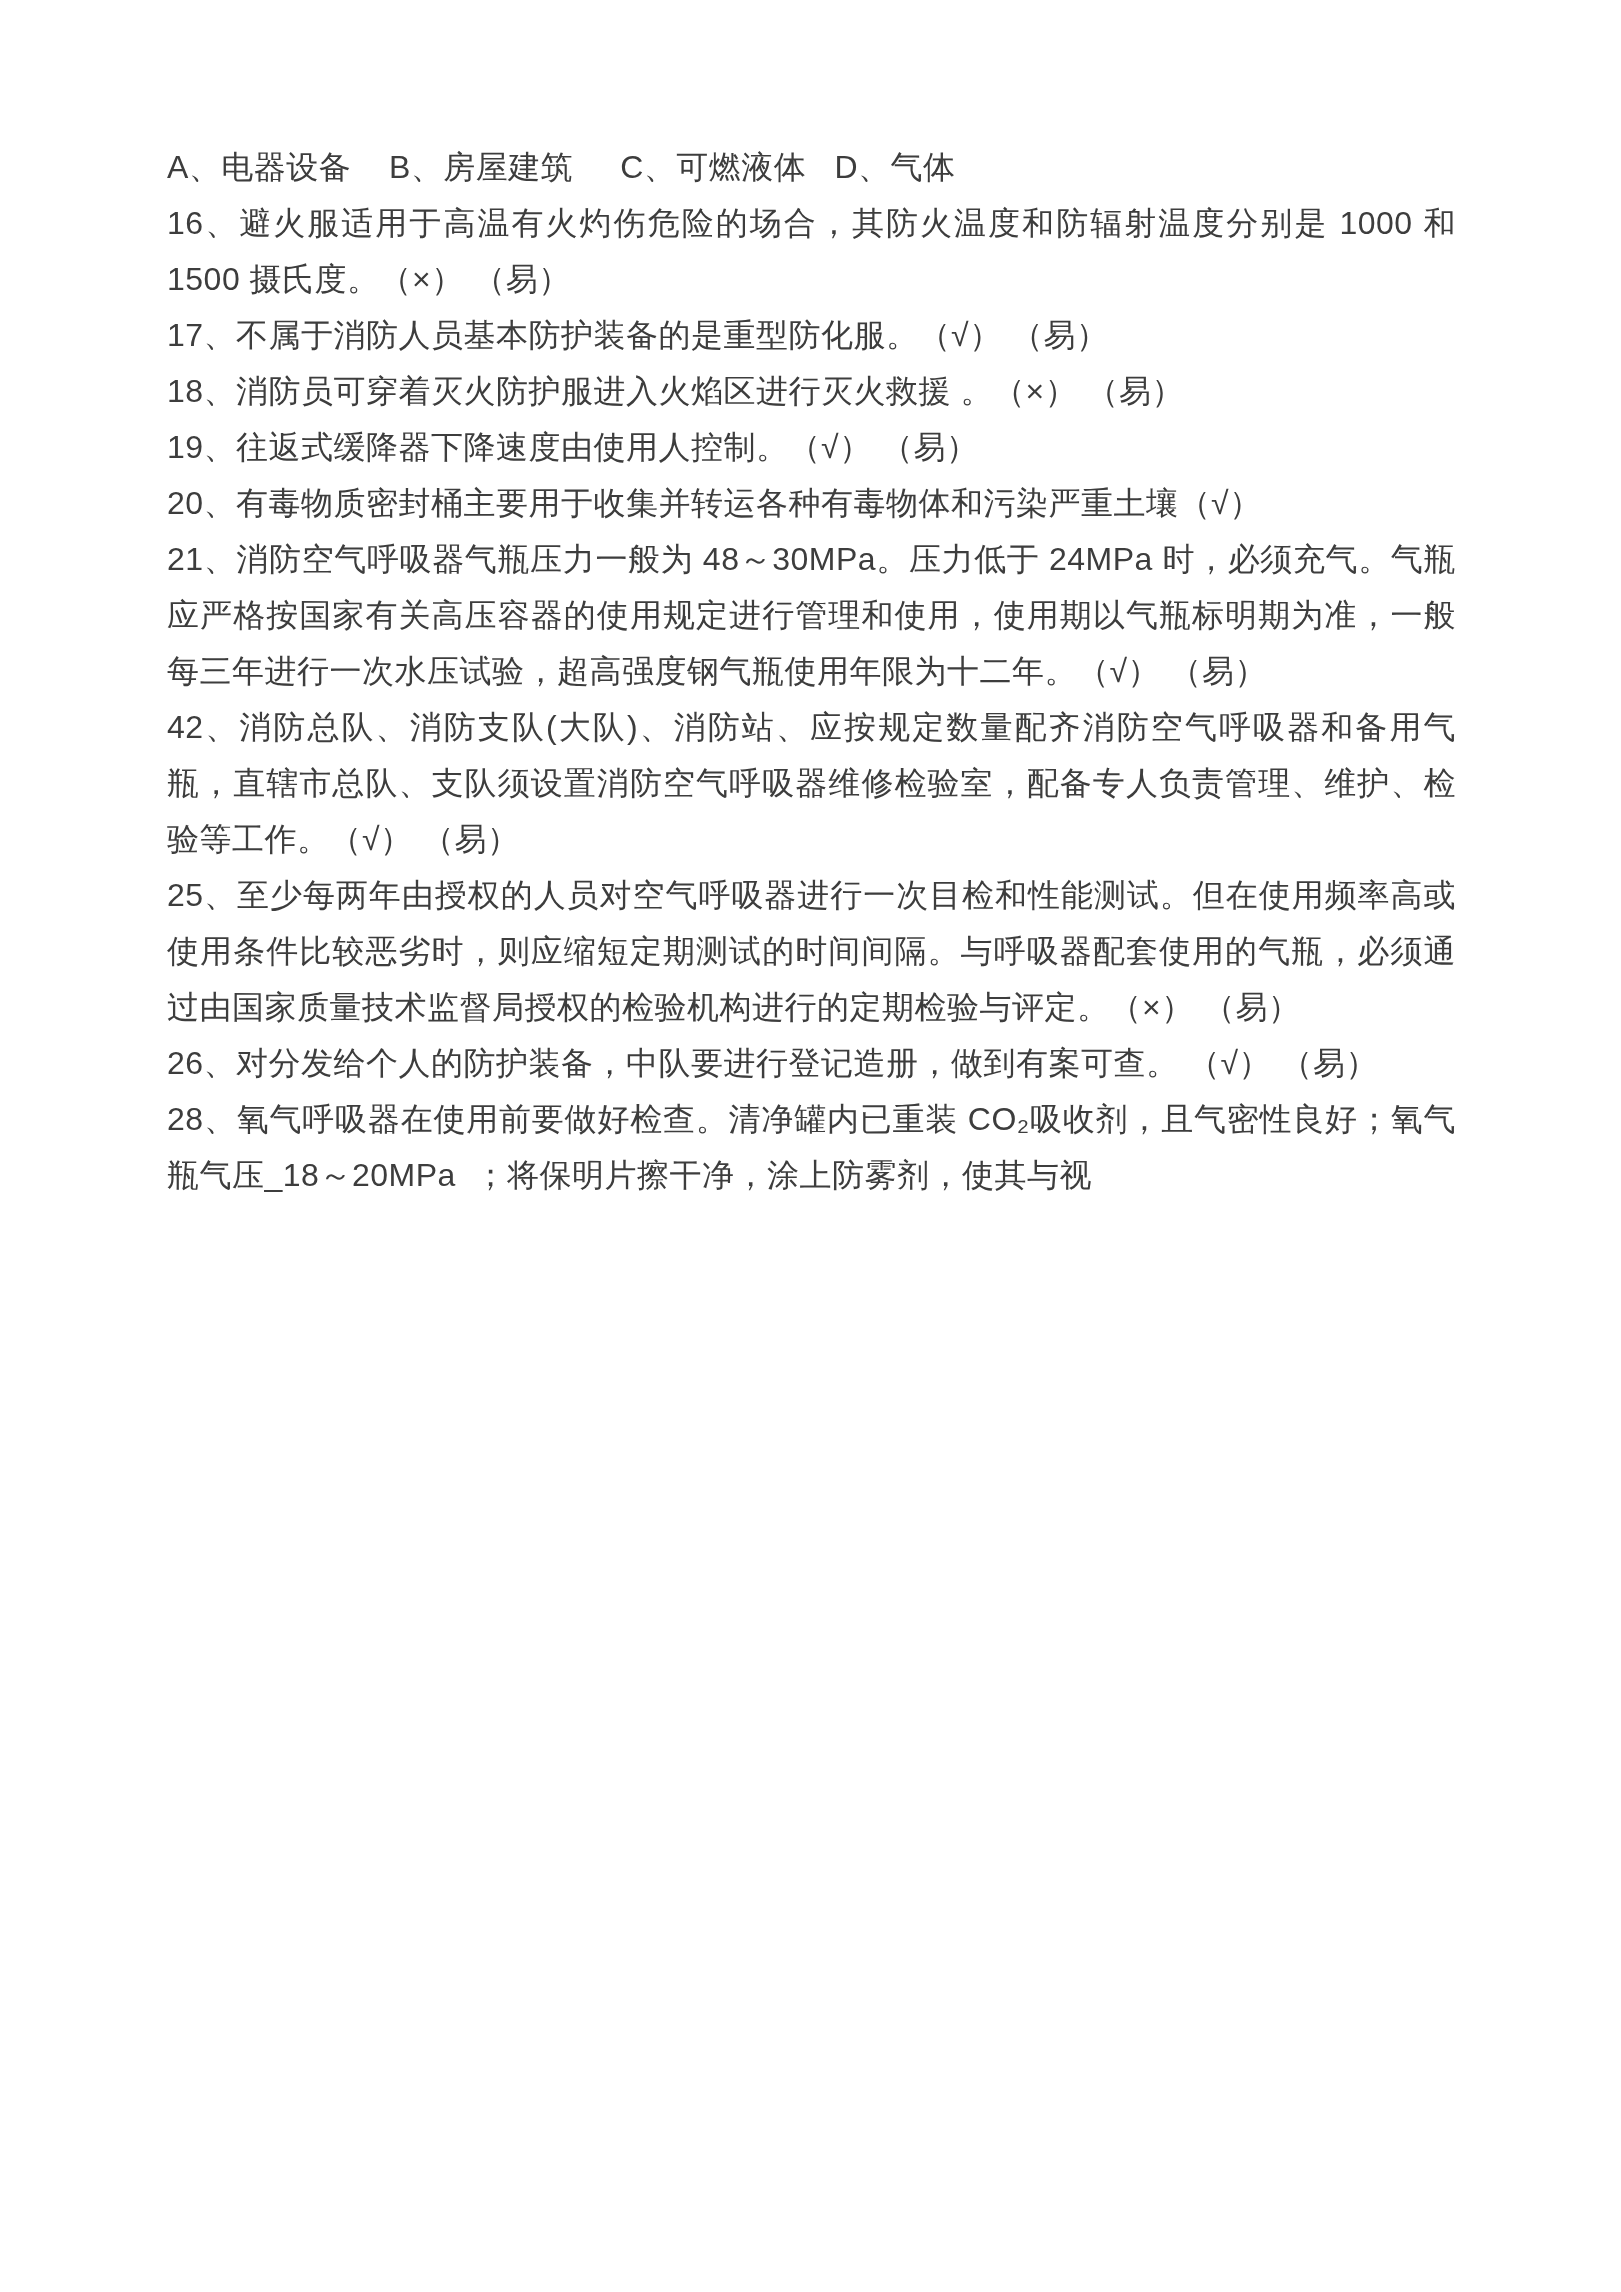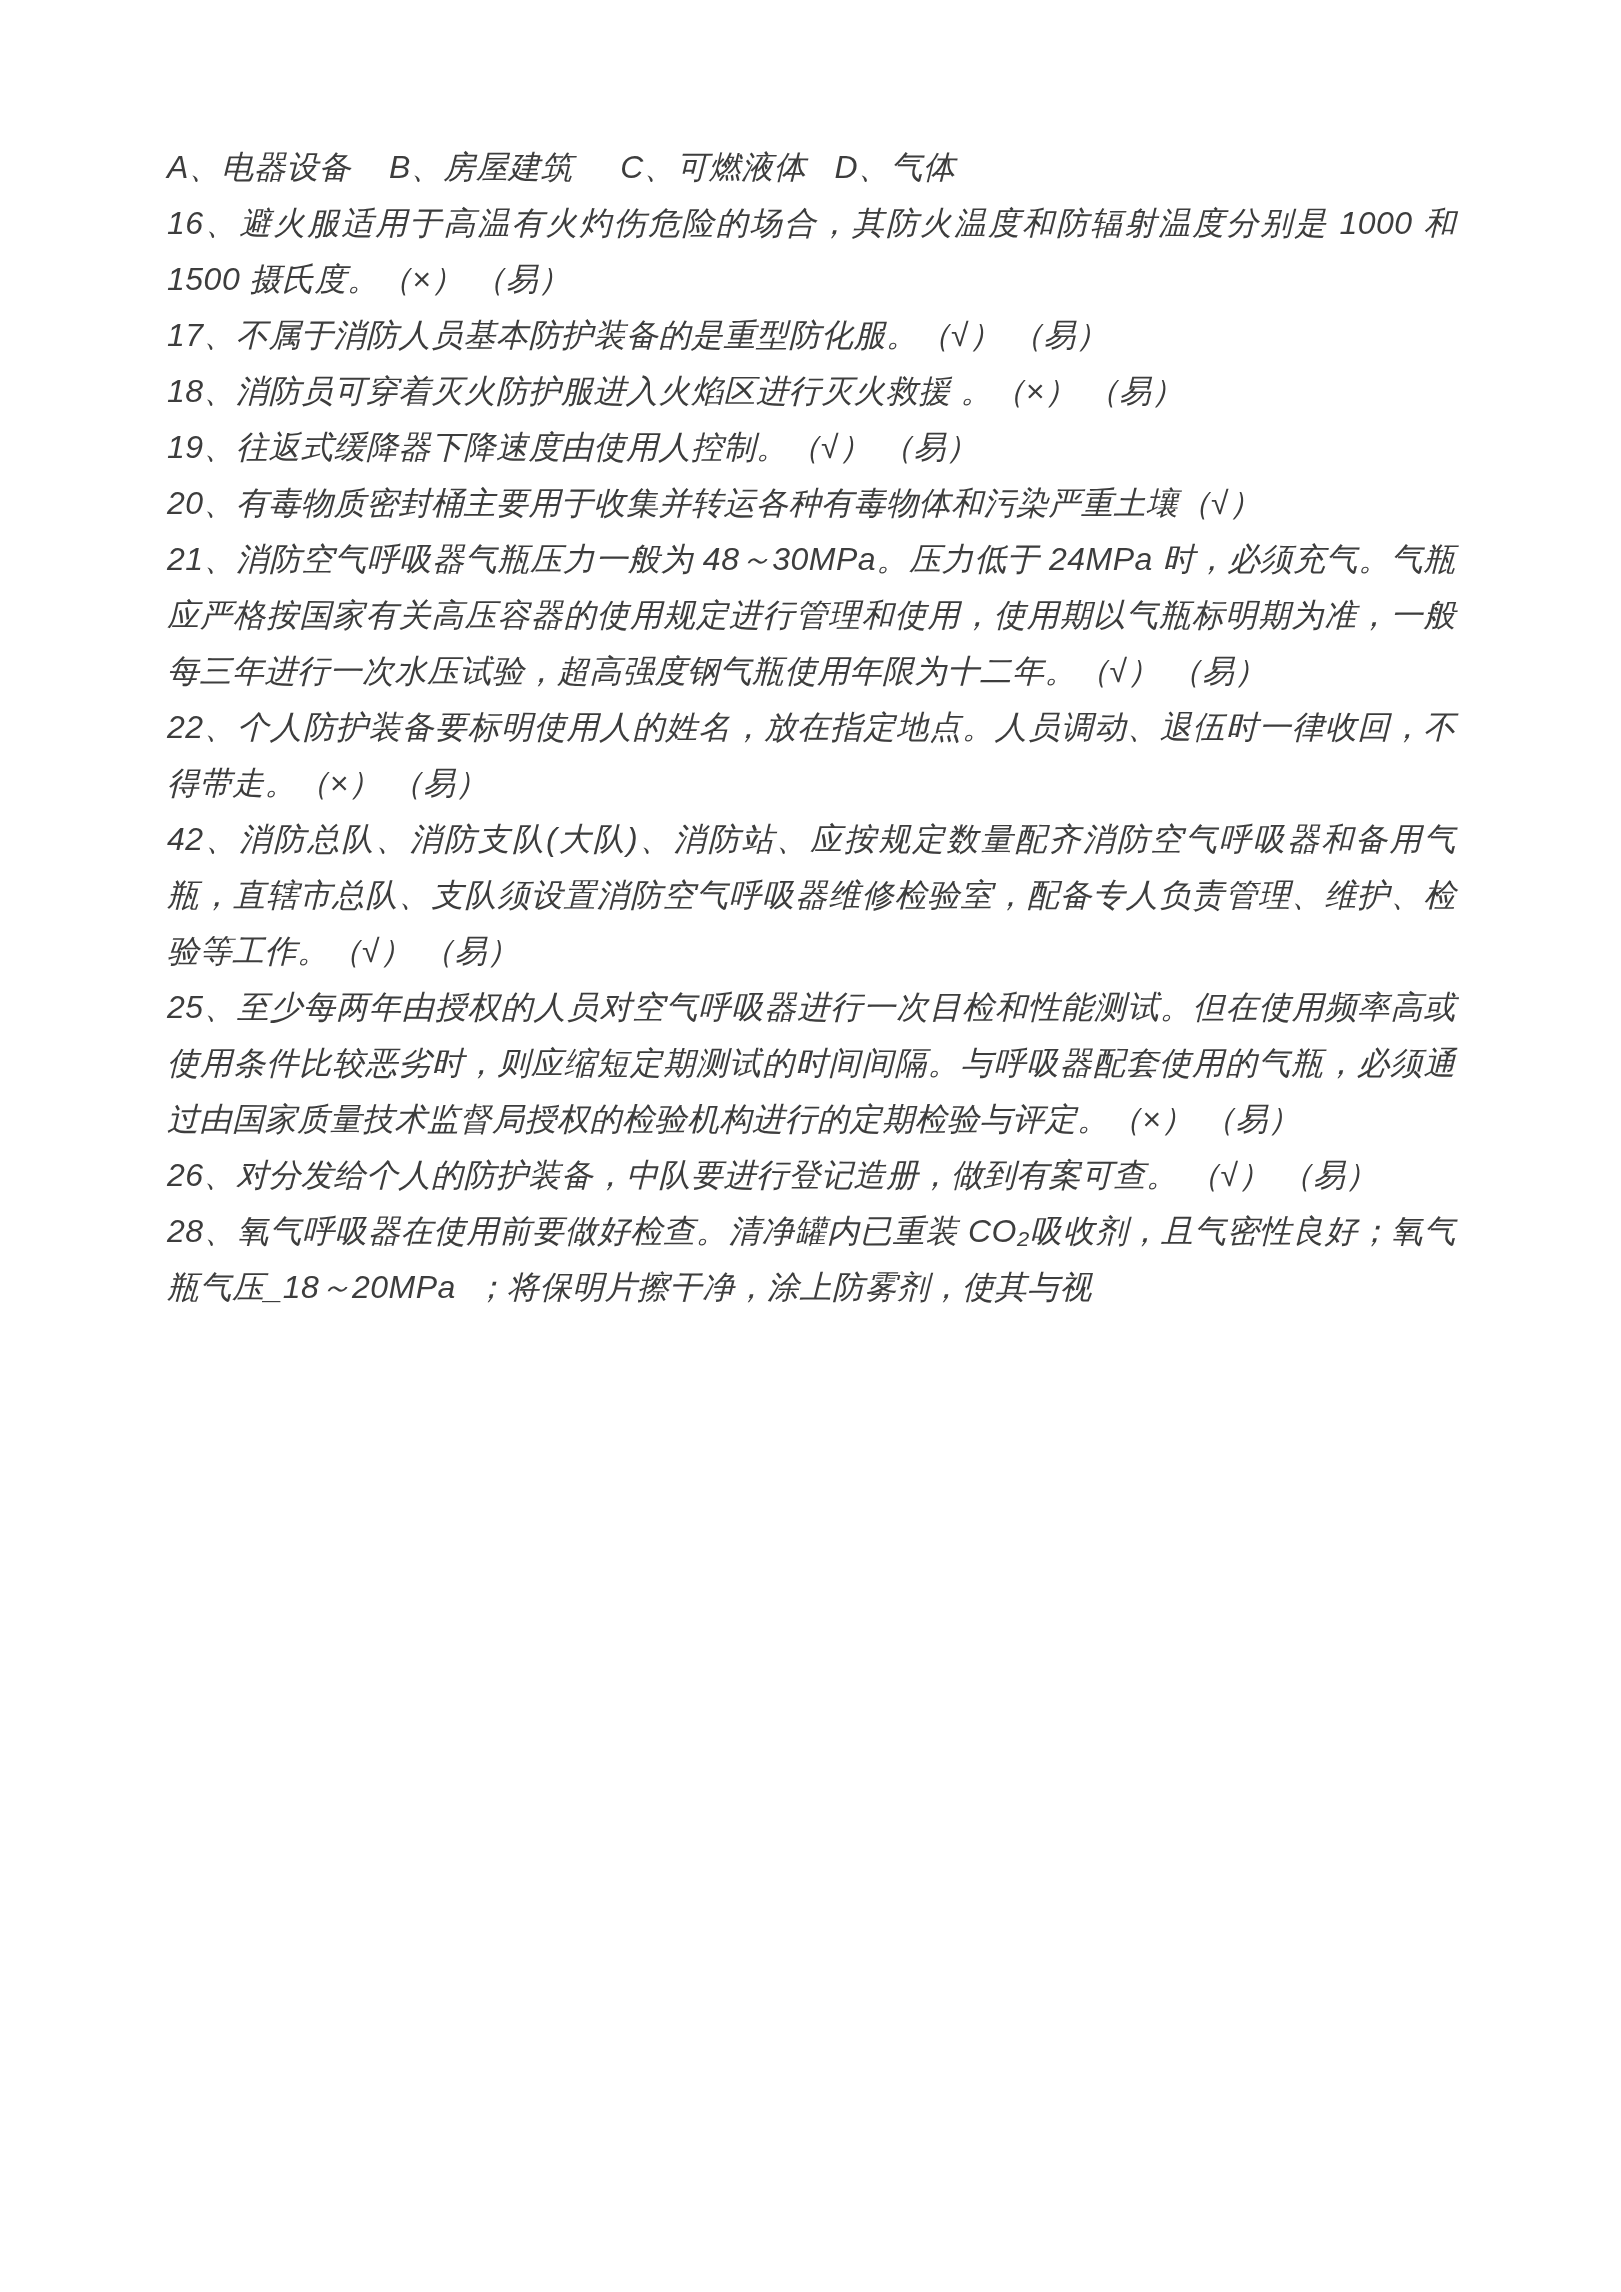--- a/index.html
+++ b/index.html
@@ -24,35 +24,33 @@
   .doc p {
     margin: 0;
     padding: 0;
     font-size: 32px;
     line-height: 56px;
     letter-spacing: 0.5px;
     white-space: pre-wrap;
     text-align: justify;
     text-justify: inter-ideograph;
     overflow-wrap: break-word;
-    font-style: italic;
   }
 </style>
 </head>
 <body>
 
 <div class="page">
   <div class="doc">
     <p>A、电器设备    B、房屋建筑     C、可燃液体   D、气体</p>
     <p>16、避火服适用于高温有火灼伤危险的场合，其防火温度和防辐射温度分别是 1000 和 1500 摄氏度。（×） （易）</p>
     <p>17、不属于消防人员基本防护装备的是重型防化服。（√） （易）</p>
     <p>18、消防员可穿着灭火防护服进入火焰区进行灭火救援 。（×） （易）</p>
     <p>19、往返式缓降器下降速度由使用人控制。（√） （易）</p>
     <p>20、有毒物质密封桶主要用于收集并转运各种有毒物体和污染严重土壤（√）</p>
     <p>21、消防空气呼吸器气瓶压力一般为 48～30MPa。压力低于 24MPa 时，必须充气。气瓶应严格按国家有关高压容器的使用规定进行管理和使用，使用期以气瓶标明期为准，一般每三年进行一次水压试验，超高强度钢气瓶使用年限为十二年。（√） （易）</p>
-    <p>22、个人防护装备要标明使用人的姓名，放在指定地点。人员调动、退伍时一律收回，不得带走。（×） （易）</p>
     <p>42、消防总队、消防支队(大队)、消防站、应按规定数量配齐消防空气呼吸器和备用气瓶，直辖市总队、支队须设置消防空气呼吸器维修检验室，配备专人负责管理、维护、检验等工作。（√） （易）</p>
     <p>25、至少每两年由授权的人员对空气呼吸器进行一次目检和性能测试。但在使用频率高或使用条件比较恶劣时，则应缩短定期测试的时间间隔。与呼吸器配套使用的气瓶，必须通过由国家质量技术监督局授权的检验机构进行的定期检验与评定。（×） （易）</p>
     <p>26、对分发给个人的防护装备，中队要进行登记造册，做到有案可查。 （√） （易）</p>
     <p>28、氧气呼吸器在使用前要做好检查。清净罐内已重装 CO₂吸收剂，且气密性良好；氧气瓶气压_18～20MPa  ；将保明片擦干净，涂上防雾剂，使其与视</p>
   </div>
 </div>
 
 
 </body></html>

